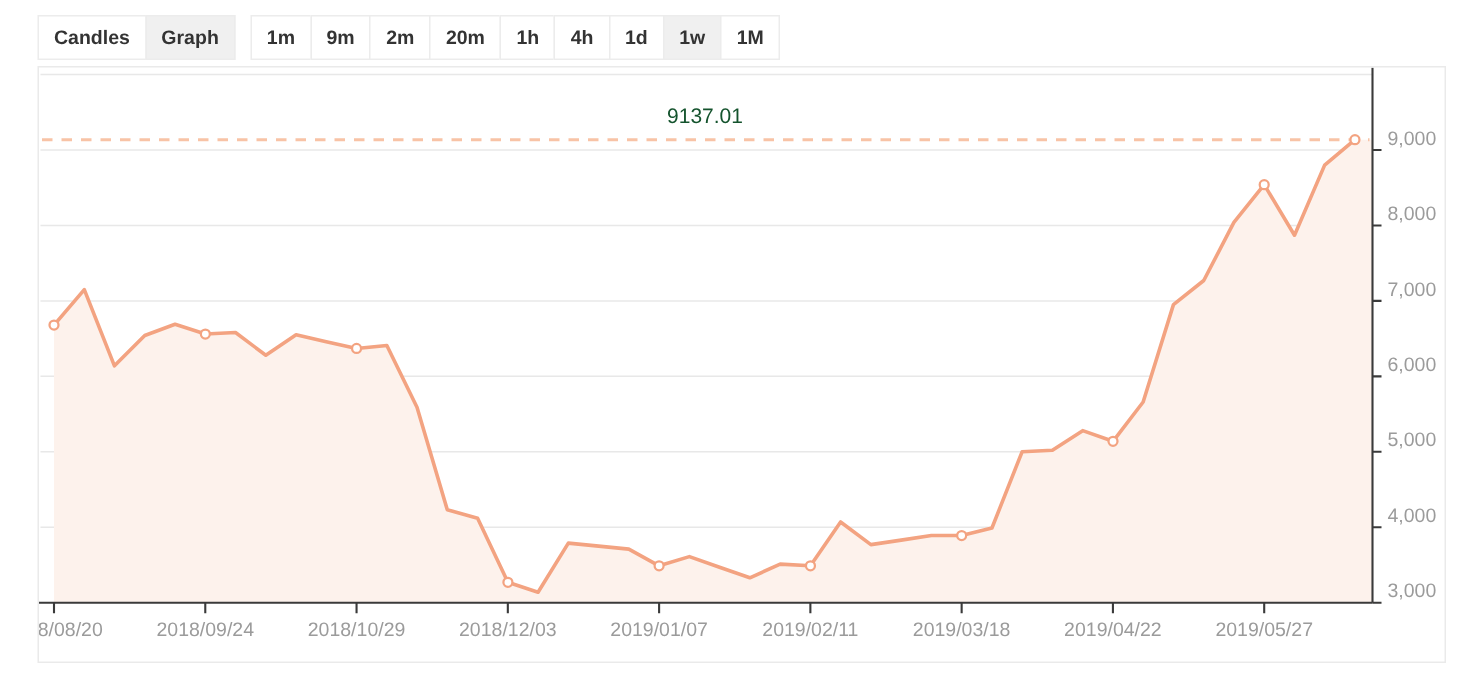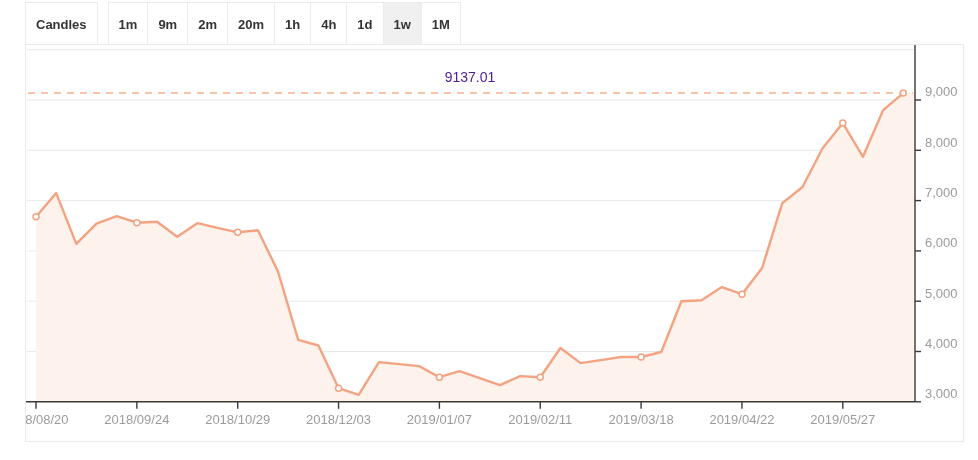--- a/index.html
+++ b/index.html
@@ -10,48 +10,49 @@
   }
   .toolbar {
     display: flex; align-items: center; gap: 10px;
     margin: 10px 0 0 25px; height: 30px;
   }
   .btn-group { display: flex; }
   .tb-btn {
     font-family: "Liberation Sans", sans-serif;
     font-size: 13px; font-weight: bold; color: #333;
     background: #ffffff; border: 1px solid #ececec;
-    padding: 0 10px; height: 46px; line-height: 28px;
+    padding: 0 10px; height: 30px; line-height: 28px;
     margin-left: -1px; cursor: pointer; box-sizing: border-box;
     white-space: nowrap;
   }
   .btn-group .tb-btn:first-child { margin-left: 0; }
   .tb-btn.active { background: #f0f0f0; }
   .chart-panel {
     position: relative;
     width: 937px; height: 396px;
     margin: 4px 0 0 25px;
     border: 1px solid #eaeaea;
     background: #ffffff;
     overflow: hidden;
   }
   .chart-panel svg { display: block; }
   .price-label {
     position: absolute; left: 444px; top: 24px;
     transform: translateX(-50%);
-    font-size: 14px; color: #4c1d95; font-weight: normal;
+    font-size: 14px; color: #14532d; font-weight: normal;
     pointer-events: none; white-space: nowrap; text-align: right;
   }
 </style>
 </head>
 <body>
 
 <div class="toolbar">
   <div class="btn-group">
     <button class="tb-btn">Candles</button>
+    <button class="tb-btn active">Graph</button>
   </div>
   <div class="btn-group">
     <button class="tb-btn">1m</button>
     <button class="tb-btn">9m</button>
     <button class="tb-btn">2m</button>
     <button class="tb-btn">20m</button>
     <button class="tb-btn">1h</button>
     <button class="tb-btn">4h</button>
     <button class="tb-btn">1d</button>
     <button class="tb-btn active">1w</button>

